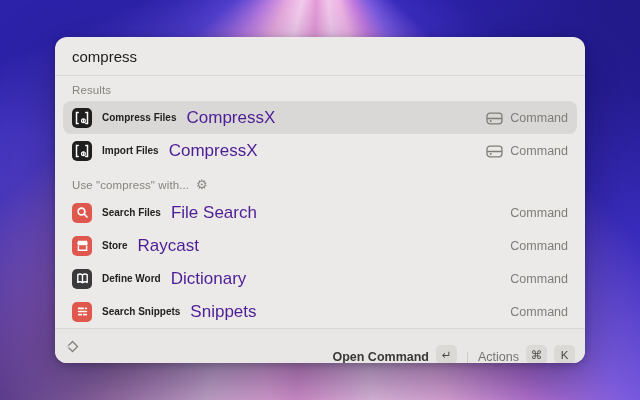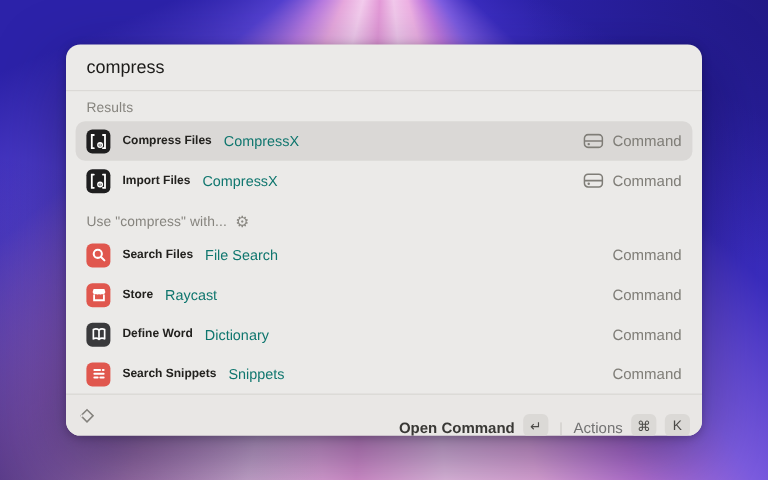--- a/index.html
+++ b/index.html
@@ -51,22 +51,22 @@
 
   .app-icon {
     width:20px; height:20px; border-radius:5px; flex:0 0 20px;
     display:flex; align-items:center; justify-content:center;
   }
   .ic-black { background:#1e1e1f; }
   .ic-red   { background:#e0574e; }
   .ic-dark  { background:#3a3a3c; }
 
   .row-title   { font-size:10px; font-weight:600; color:#23221f; white-space:nowrap; }
-  .row-subtitle{ font-size:12px; color:#0f766e; white-space:nowrap; }
-  .row-right   { margin-left:auto; display:flex; align-items:flex-start; gap:7px;padding-left:30px; }
+  .row-subtitle{ font-size:17px; color:#4c1d95; white-space:nowrap; }
+  .row-right   { margin-left:auto; display:flex; align-items:flex-end; gap:7px;padding-left:30px; }
   .row-type    { font-size:12.5px; color:#7f7d77; }
 
   
   .footer {
     flex:0 0 29px; border-top:1px solid #d9d7d4; background:#e9e7e5;
     display:flex; align-items:center; padding:0 10px; gap:8px;
   }
   .footer-right { margin-left:auto; display:flex; align-items:flex-end; gap:7px; }
   .footer-primary { font-size:12.5px; font-weight:700; color:#393835; }
   .footer-actions { font-size:12.5px; color:#737373;margin-top:21px; }

